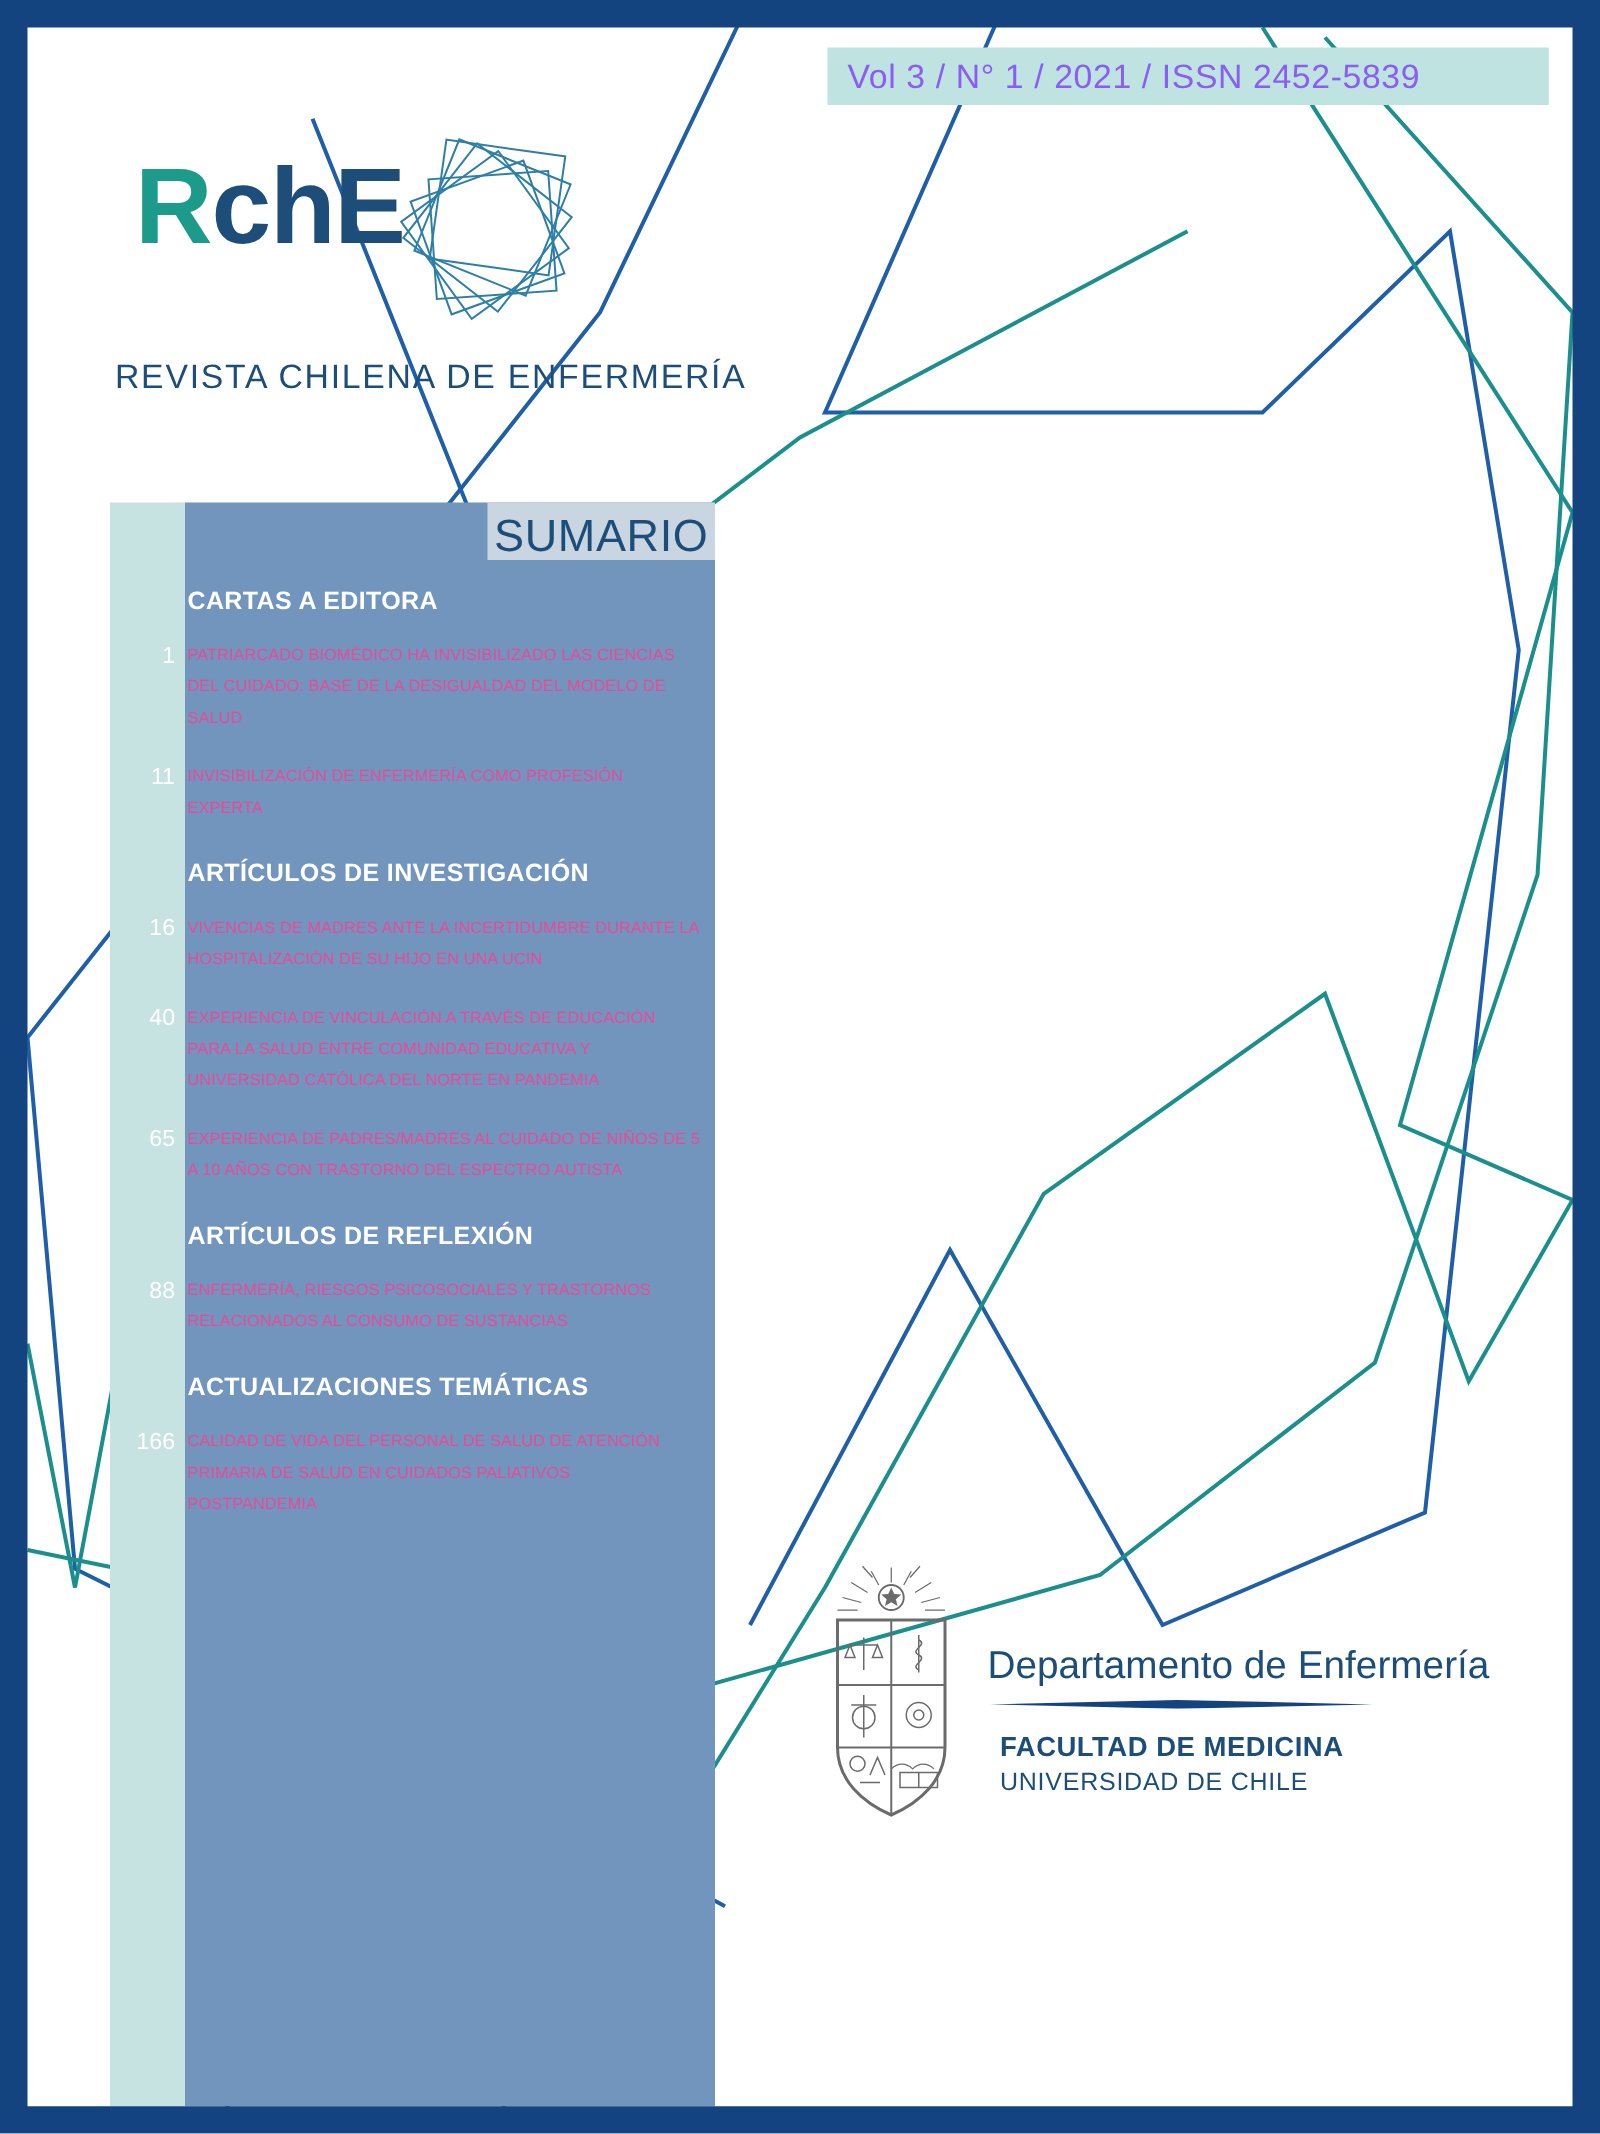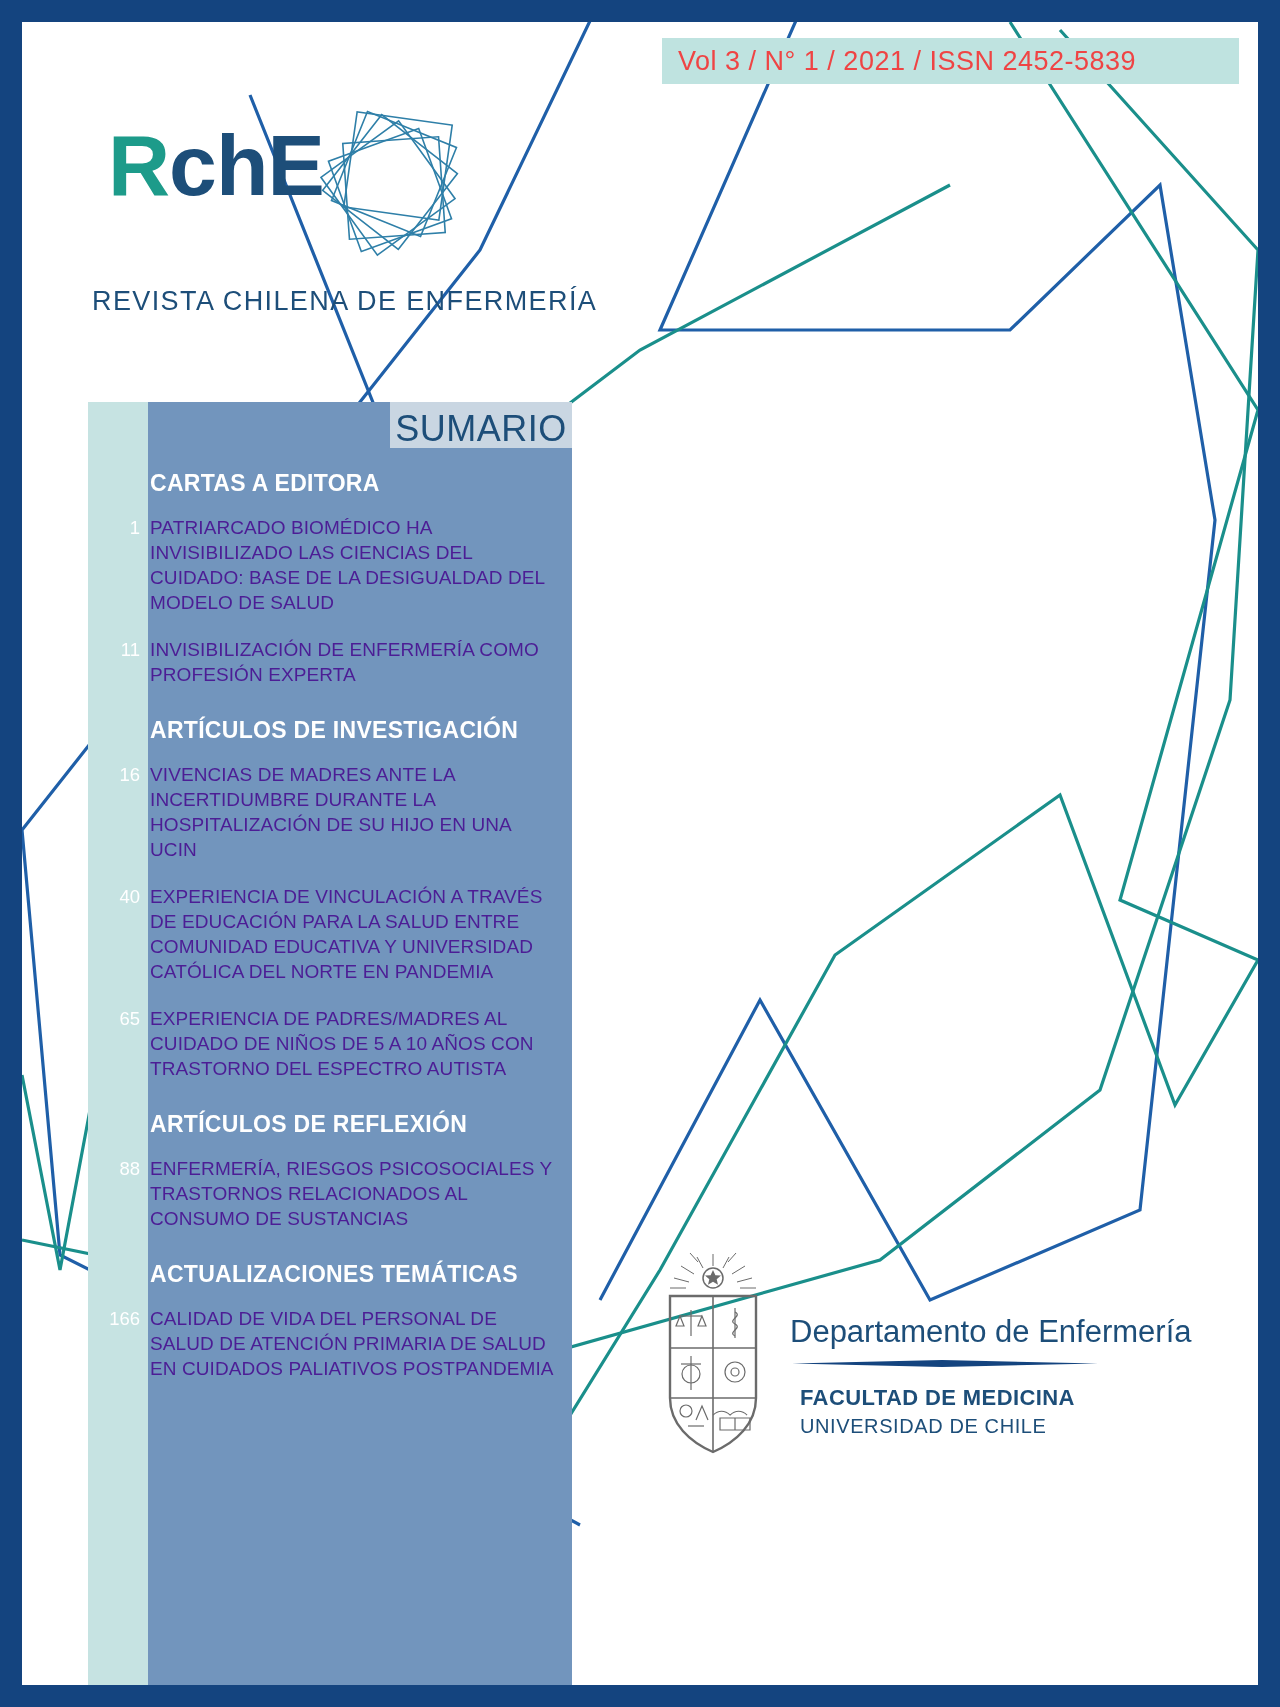--- a/index.html
+++ b/index.html
@@ -44,21 +44,21 @@
     height: 46px;
     background: #bfe3e0;
     z-index: 12;
   }
   .issue-text {
     position: absolute;
     left: 678px;
     top: 46px;
     font-size: 27px;
     letter-spacing: 0.5px;
-    color: #ef4444;
+    color: #8b5cf6;
     z-index: 13;
     white-space: nowrap;
   }
   .logo-wrap {
     position: absolute;
     left: 108px;
     top: 122px;
     z-index: 12;
   }
   .logo-text {
@@ -130,45 +130,45 @@
   }
   .toc {
     position: absolute;
     left: 88px;
     top: 470px;
     width: 484px;
     z-index: 11;
     color: #ffffff;
   }
   .section-head {
-    font-size: 23px;
+    font-size: 20px;
     font-weight: bold;
     letter-spacing: 0.3px;
     margin: 0 0 18px 62px;
     color: #ffffff;
   }
   .entry {
     display: flex;
     margin-bottom: 22px;
   }
   .entry-page {
     width: 52px;
     flex: 0 0 52px;
     text-align: right;
     font-size: 18.5px;
     line-height: 25px;
     color: #ffffff;
     padding-right: 0;
   }
   .entry-title {
     margin-left: 10px;
-    font-size: 19px;
+    font-size: 13px;
     line-height: 25px;
     letter-spacing: 0.1px;
-    color: #4c1d95;
+    color: #ec4899;
     max-width: 412px;
   }
   .block-gap { height: 8px; }
   
   .emblem {
     position: absolute;
     left: 648px;
     top: 1248px;
     width: 130px;
     height: 220px;

